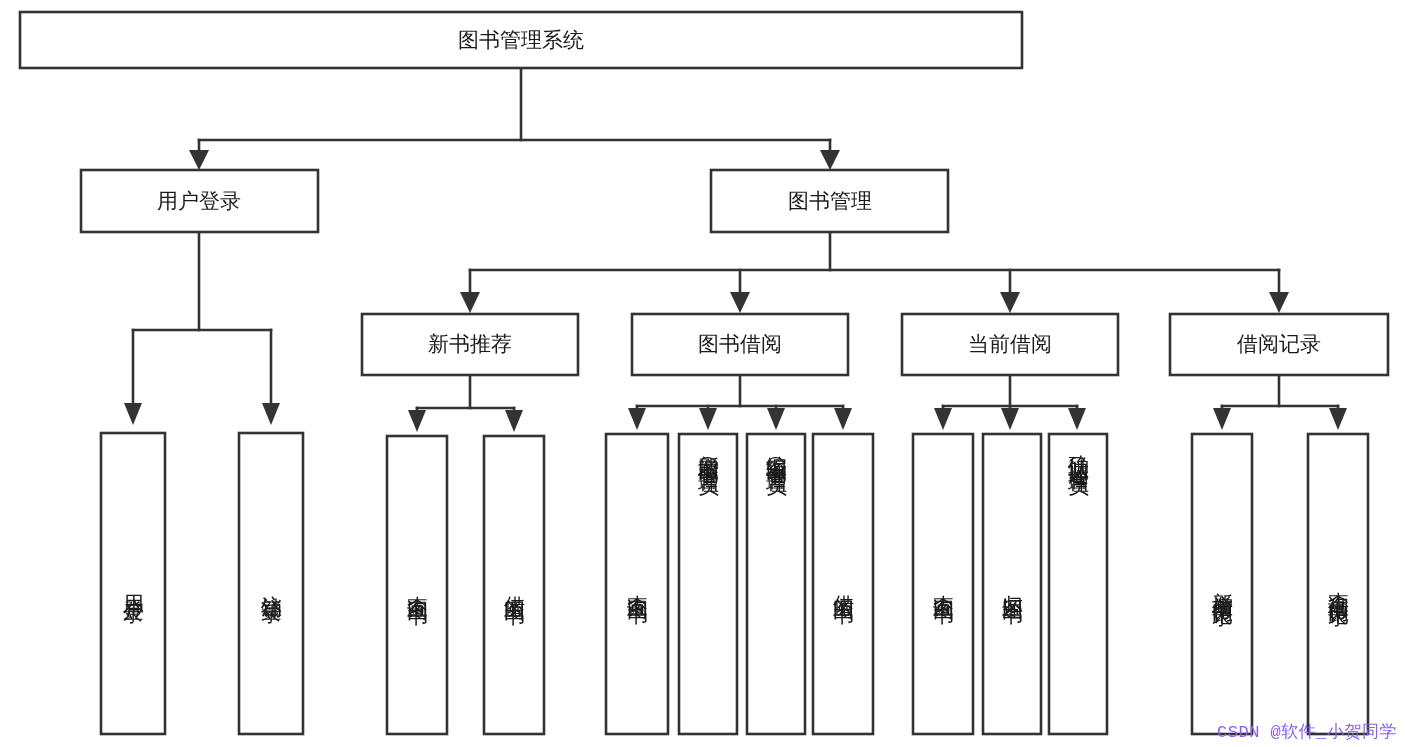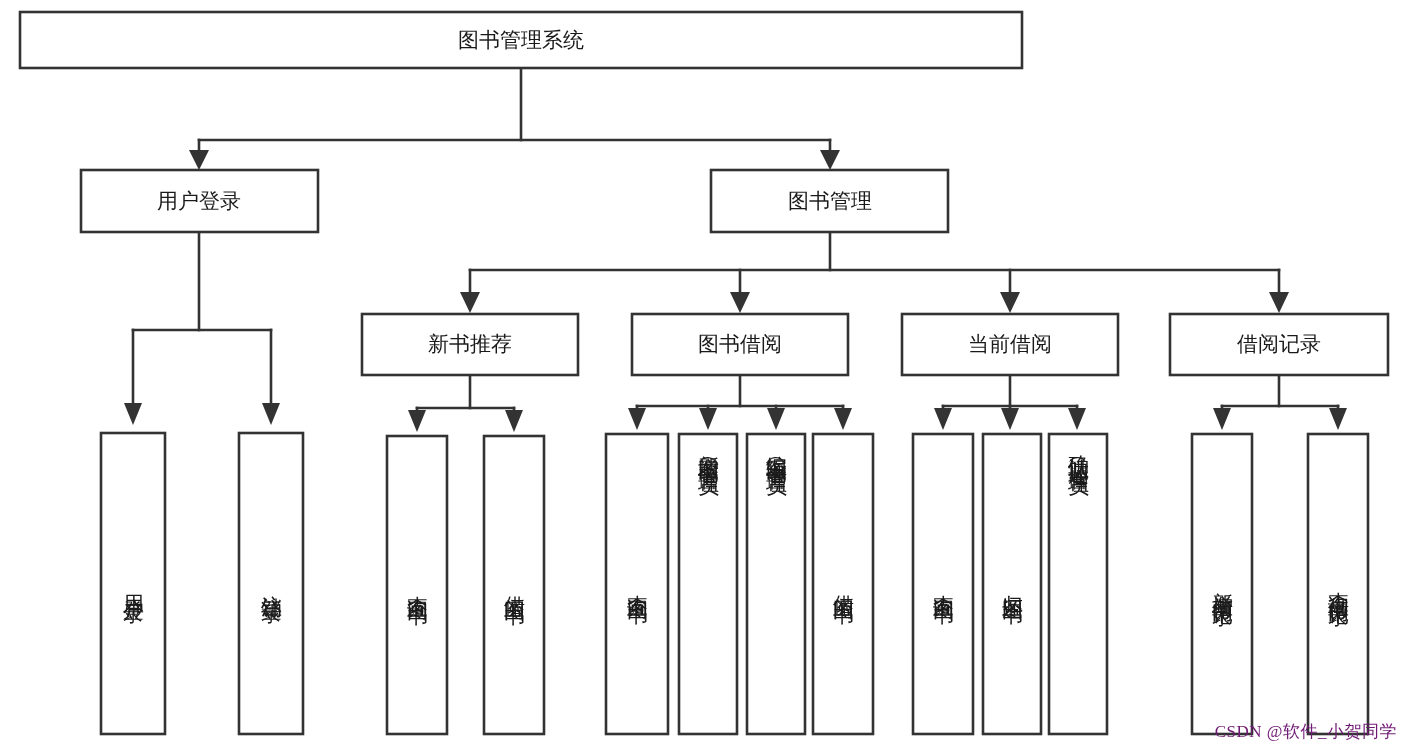--- a/index.html
+++ b/index.html
@@ -68,22 +68,22 @@
     color: #1a1a1a;
     letter-spacing: 3px;
     white-space: nowrap;
     text-align: center;
   }
   .watermark {
     position: absolute;
     right: 8px;
     bottom: 4px;
     font-size: 17px;
-    color: #701a75;
-    font-family: Liberation Serif, serif;
+    color: #8b5cf6;
+    font-family: Liberation Mono, monospace;
     letter-spacing: 0.5px;
     user-select: none;
     pointer-events: none;
   }
 </style>
 </head>
 <body>
 
 <div id="diagram-root">
   <svg class="diagram-canvas" viewBox="0 0 1405 747" xmlns="http://www.w3.org/2000/svg">

